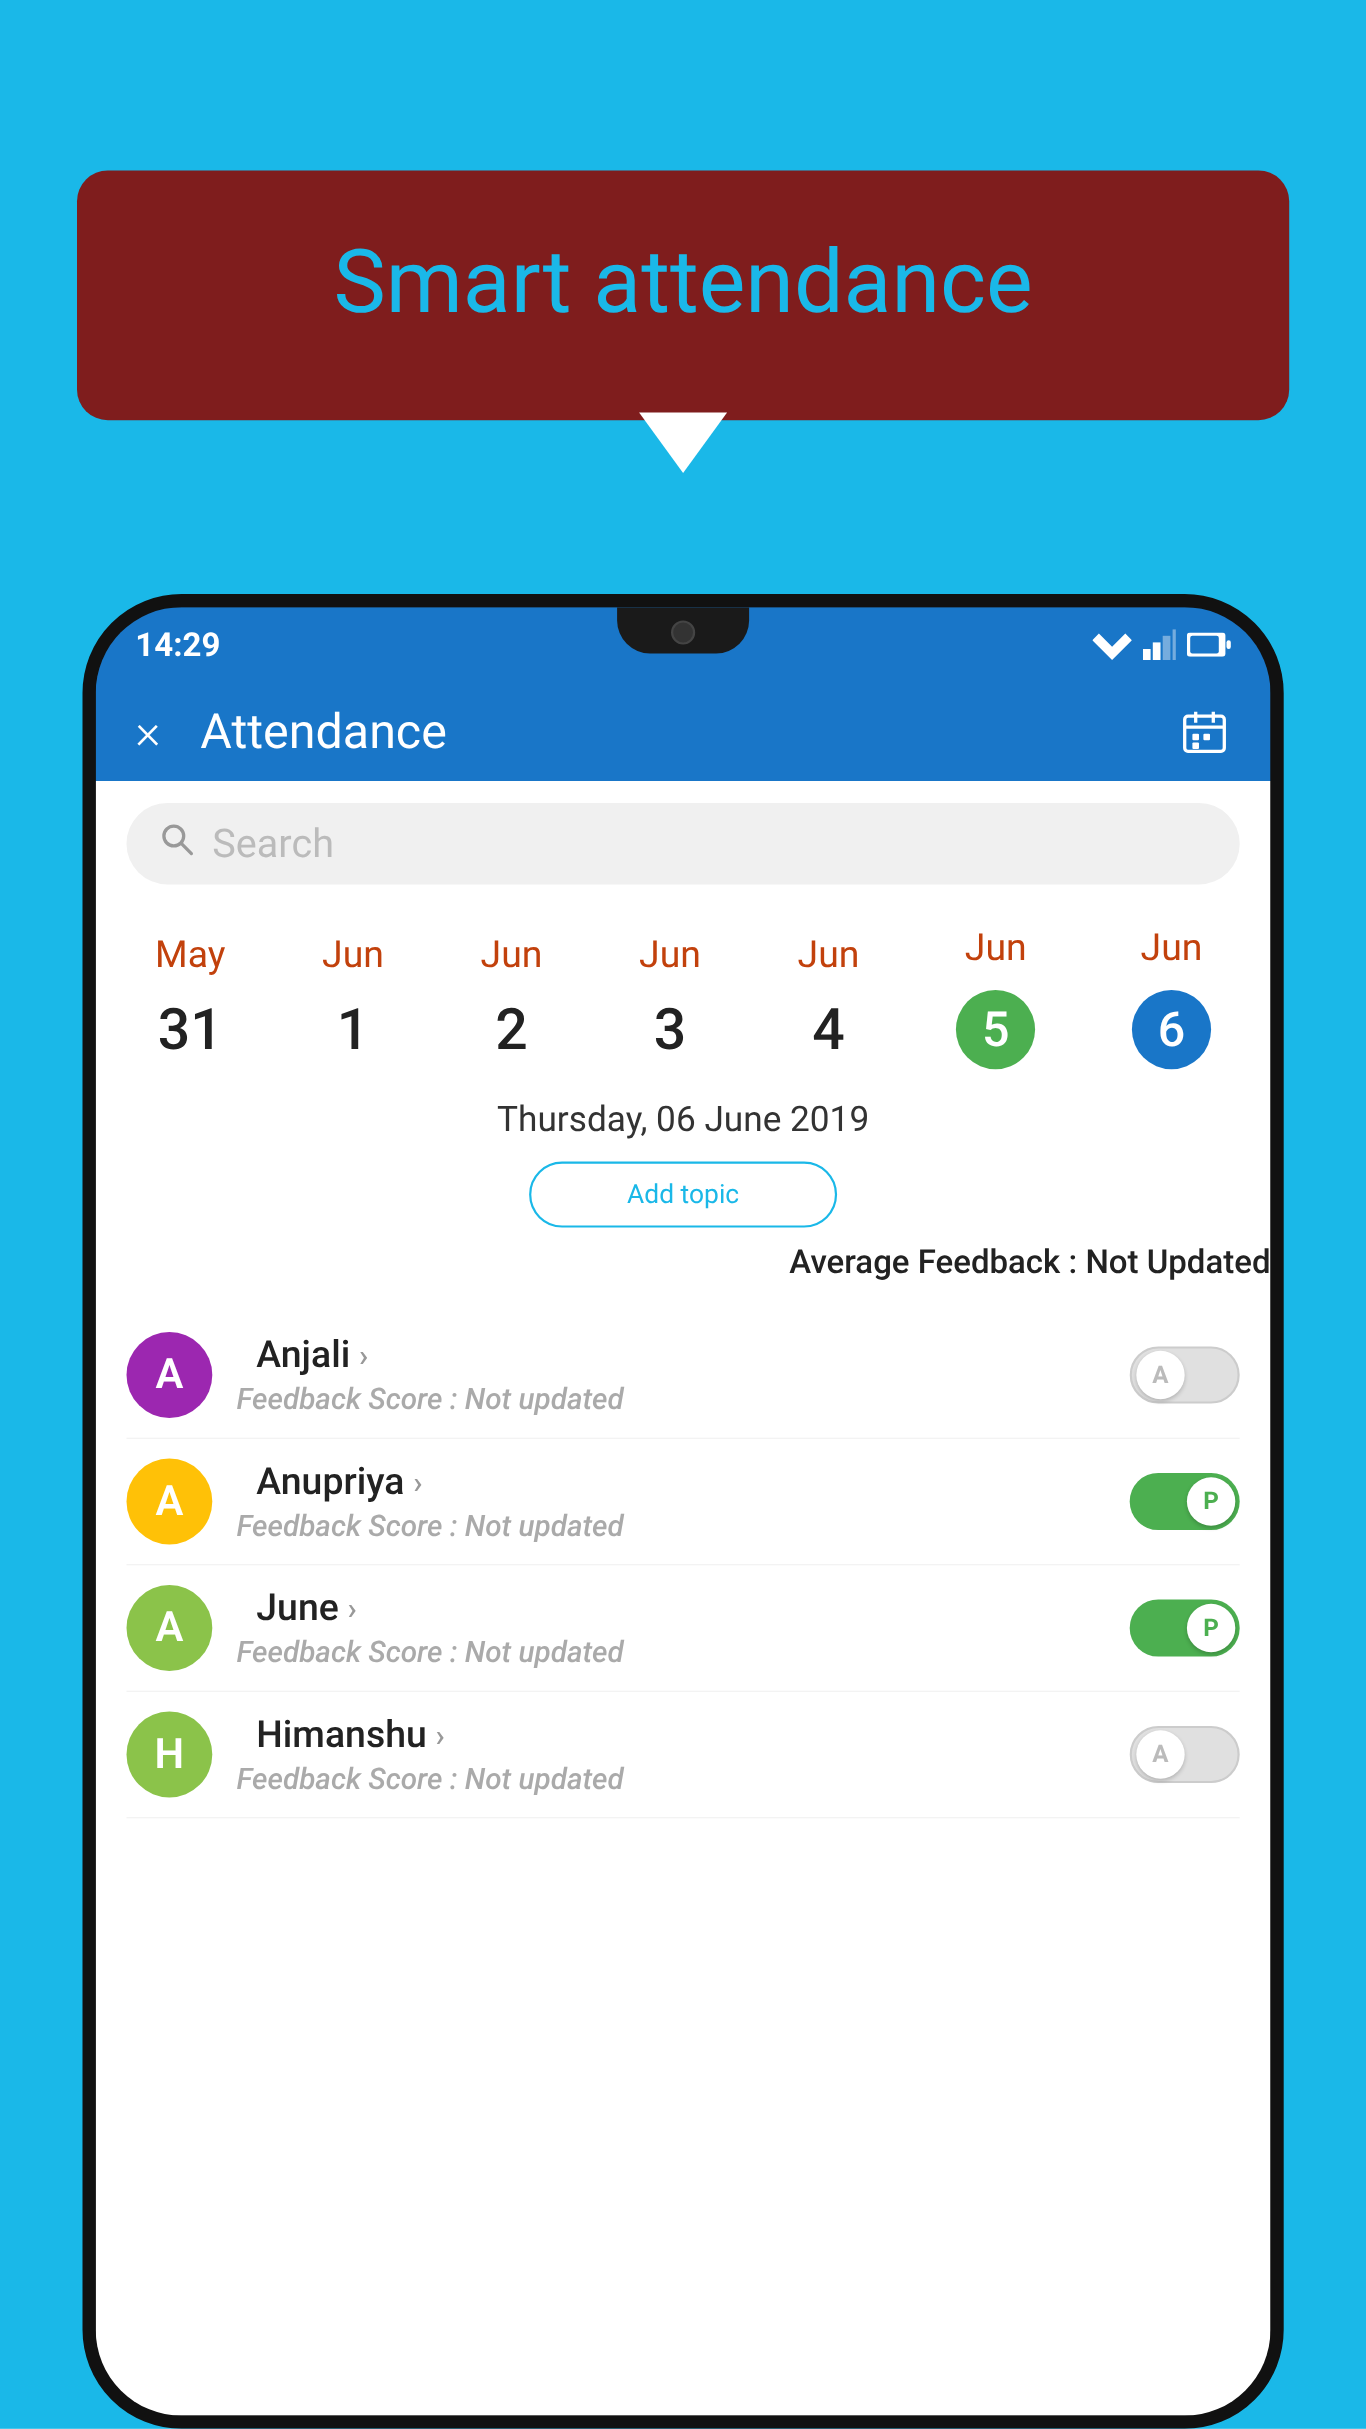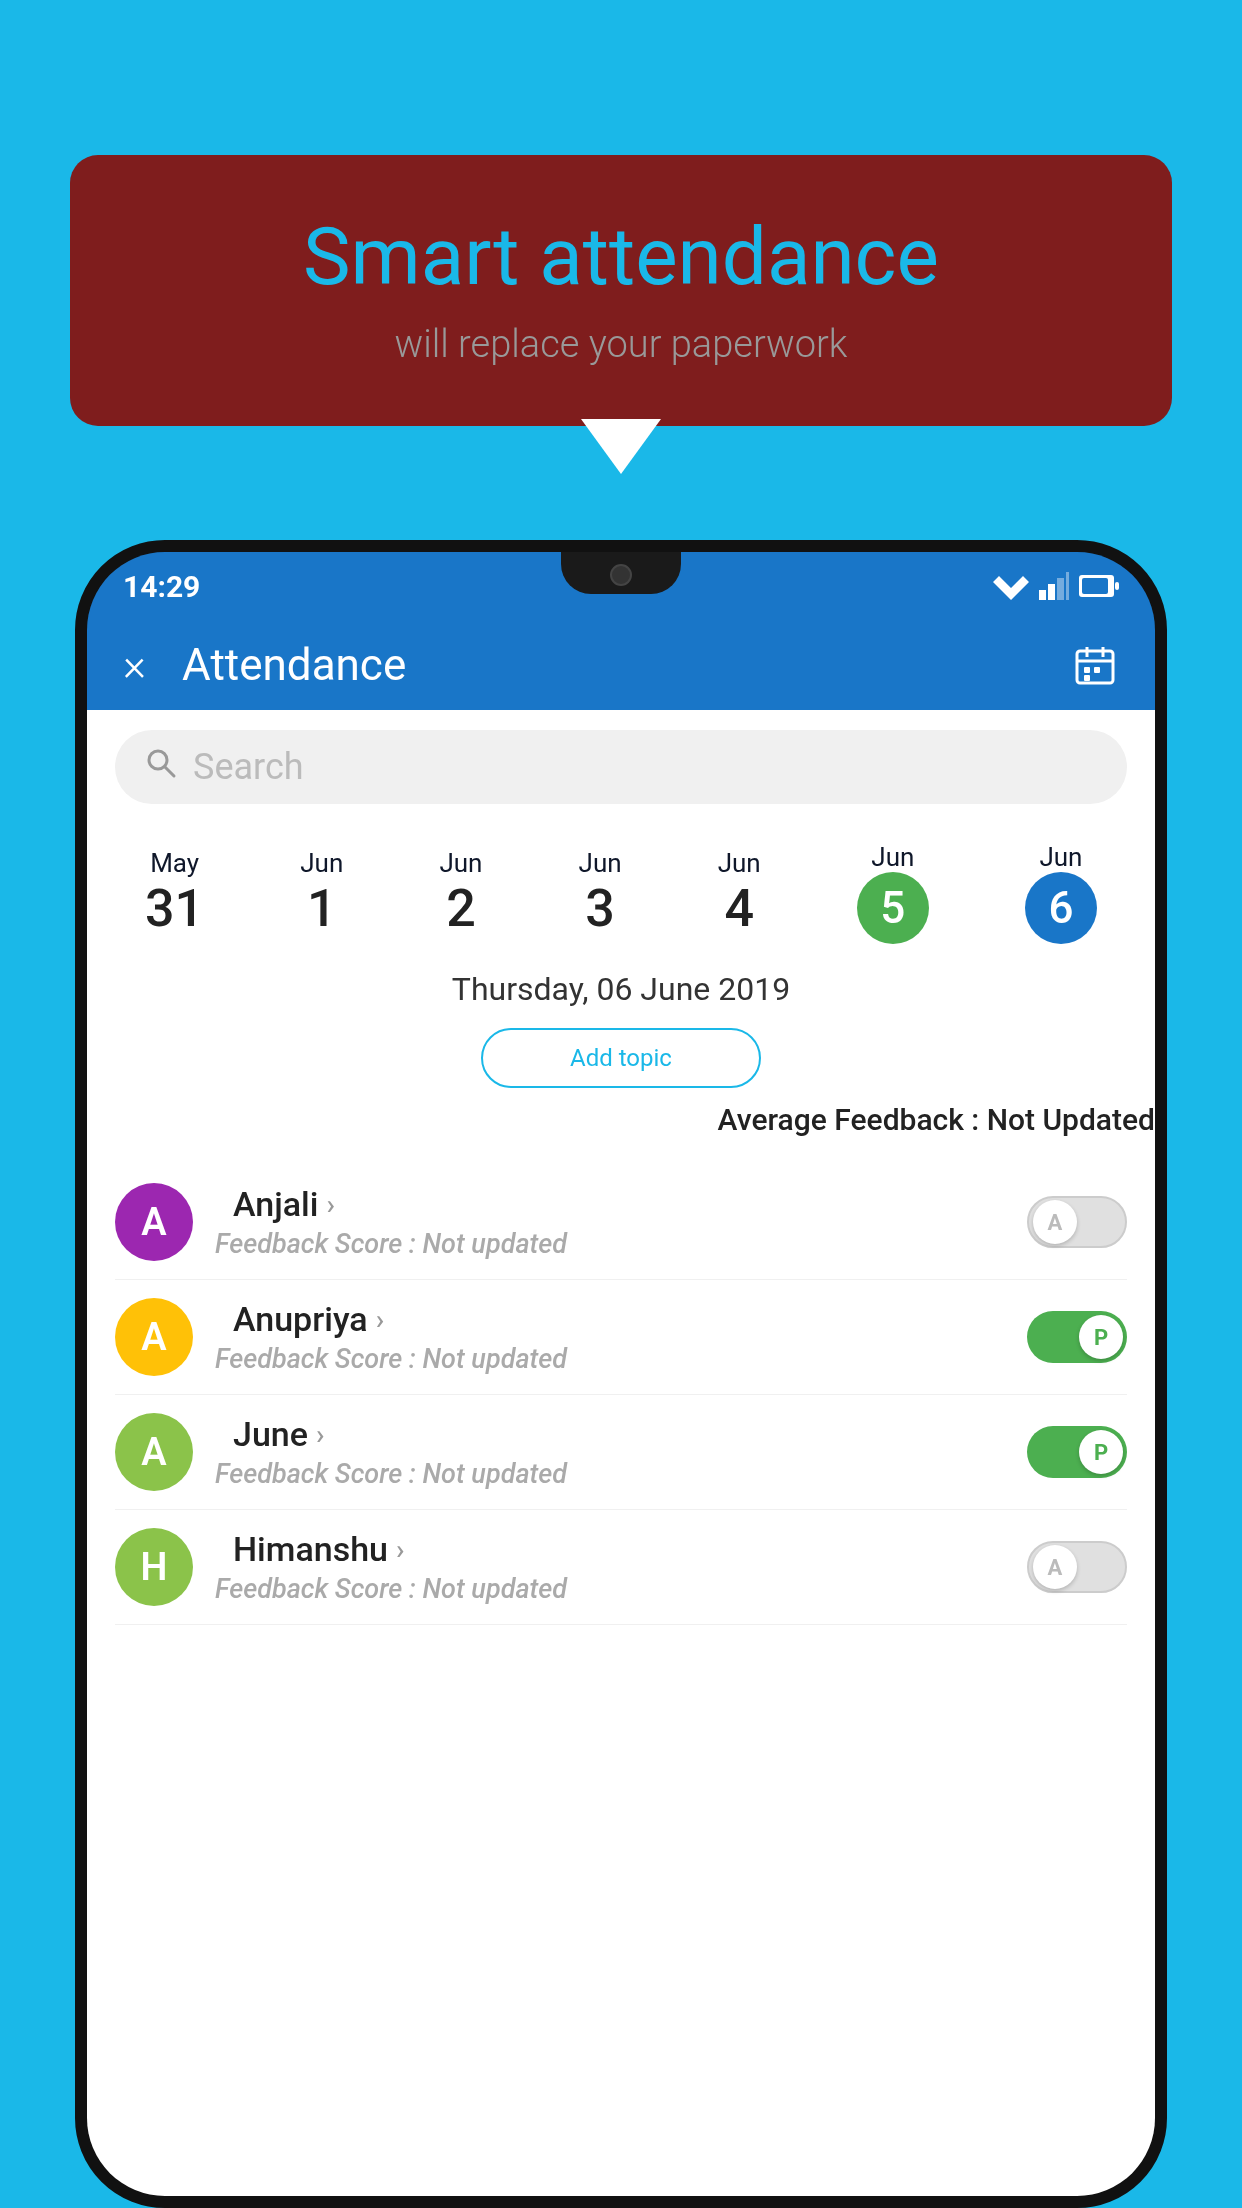--- a/index.html
+++ b/index.html
@@ -188,23 +188,23 @@
       justify-content: space-around;
     }
     .date-item {
       display: flex;
       flex-direction: column;
       align-items: center;
       padding: 8px 18px;
       cursor: pointer;
     }
     .date-month {
-      font-size: 26px;
-      color: #0f172a;
-      margin-bottom: 0;
+      font-size: 34px;
+      color: #c2410c;
+      margin-bottom: 18px;
     }
     .date-num {
       font-size: 52px;
       font-weight: 500;
       color: #222;
     }
     .date-item.active-green .date-num {
       background: #4caf50;
       color: white;
       width: 72px;
@@ -381,21 +381,20 @@
       height: 130px;
       background: #333;
       border-radius: 0 4px 4px 0;
     }
   </style>
 </head>
 <body>
 
 <div class="speech-bubble">
   <div class="bubble-title">Smart attendance</div>
-  <div class="bubble-subtitle">will replace your paperwork</div>
 </div>
 
 <div class="phone-container">
   <div class="phone-frame">
 
     <div class="side-button-left"></div>
     <div class="side-button-right-1"></div>
     <div class="side-button-right-2"></div>
 
     <div class="notch">

